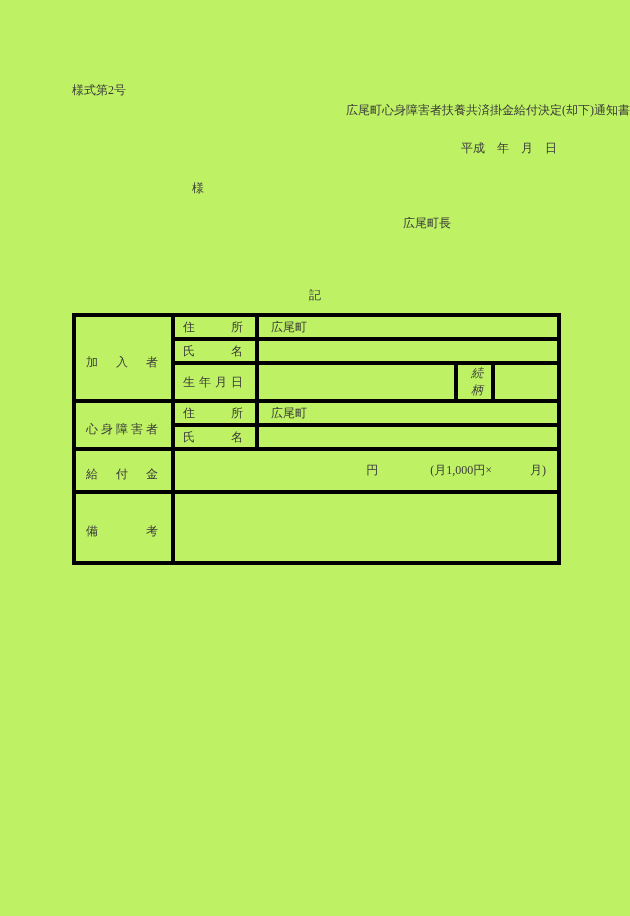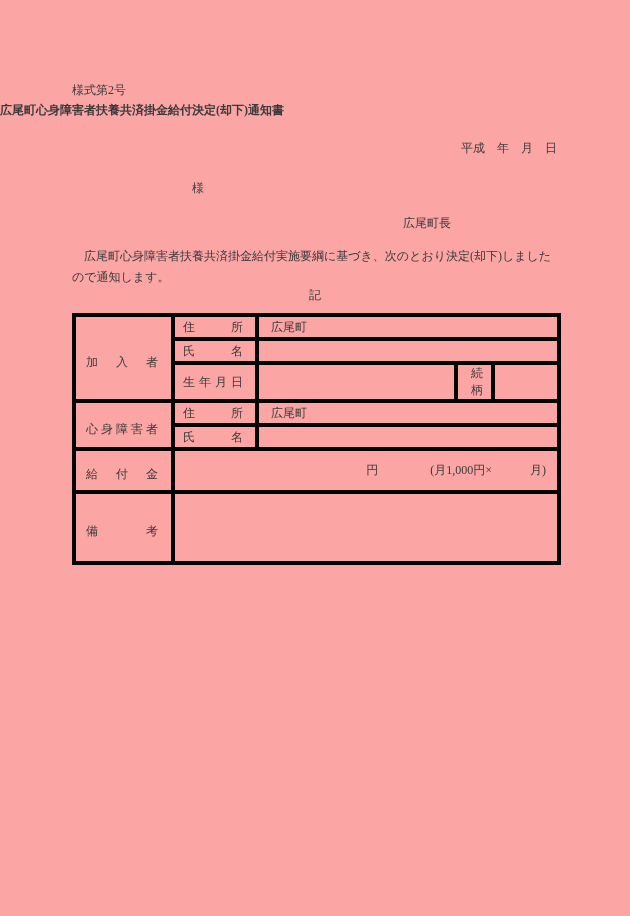--- a/index.html
+++ b/index.html
@@ -4,40 +4,39 @@
 <style>
   html, body {
     margin: 0;
     padding: 0;
     background: #ffffff;
   }
   .page {
     position: relative;
     width: 630px;
     height: 916px;
-    background: #fca5a5;
+    background: #bef264;
     font-family: "Liberation Serif", "DejaVu Serif", serif;
     font-size: 12px;
     color: #3a3a3a;
     overflow: hidden;
   }
   .form-number {
     position: absolute;
     left: 72px;
     top: 82px;
     white-space: nowrap;
   }
   .doc-title {
     position: absolute;
     left: 0;
     width: 100%;
     top: 102px;
-    text-align: left;
+    text-align: right;
     white-space: nowrap;
-    font-weight: bold;
   }
   .date-line {
     position: absolute;
     right: 73px;
     top: 140px;
     white-space: nowrap;
   }
   .addressee {
     position: absolute;
     left: 192px;
@@ -93,20 +92,21 @@
     text-align: justify;
     text-align-last: justify;
   }
   td.value-cell {
     padding-left: 12px;
     margin-left: 15px;
   }
   td.rel-label {
     text-align: center;
     padding: 0 13px;
+    font-style: italic;
   }
   td.blank-cell {
     padding-left: 6px;
   }
   .benefit-line {
     display: flex;
     justify-content: flex-end;
     align-items: baseline;
     padding-right: 10px;
   }
@@ -121,24 +121,20 @@
   <div class="form-number">様式第2号</div>
 
   <div class="doc-title">広尾町心身障害者扶養共済掛金給付決定(却下)通知書</div>
 
   <div class="date-line">平成　年　月　日</div>
 
   <div class="addressee">様</div>
 
   <div class="sender">広尾町長</div>
 
-  <div class="body-text">
-    <div class="line">　広尾町心身障害者扶養共済掛金給付実施要綱に基づき、次のとおり決定(却下)しました</div>
-    <div class="line">ので通知します。</div>
-  </div>
 
   <div class="section-marker">記</div>
 
   <table class="details">
     <colgroup>
       <col style="width:99px">
       <col style="width:84px">
       <col style="width:199px">
       <col style="width:37px">
       <col style="width:66px">

